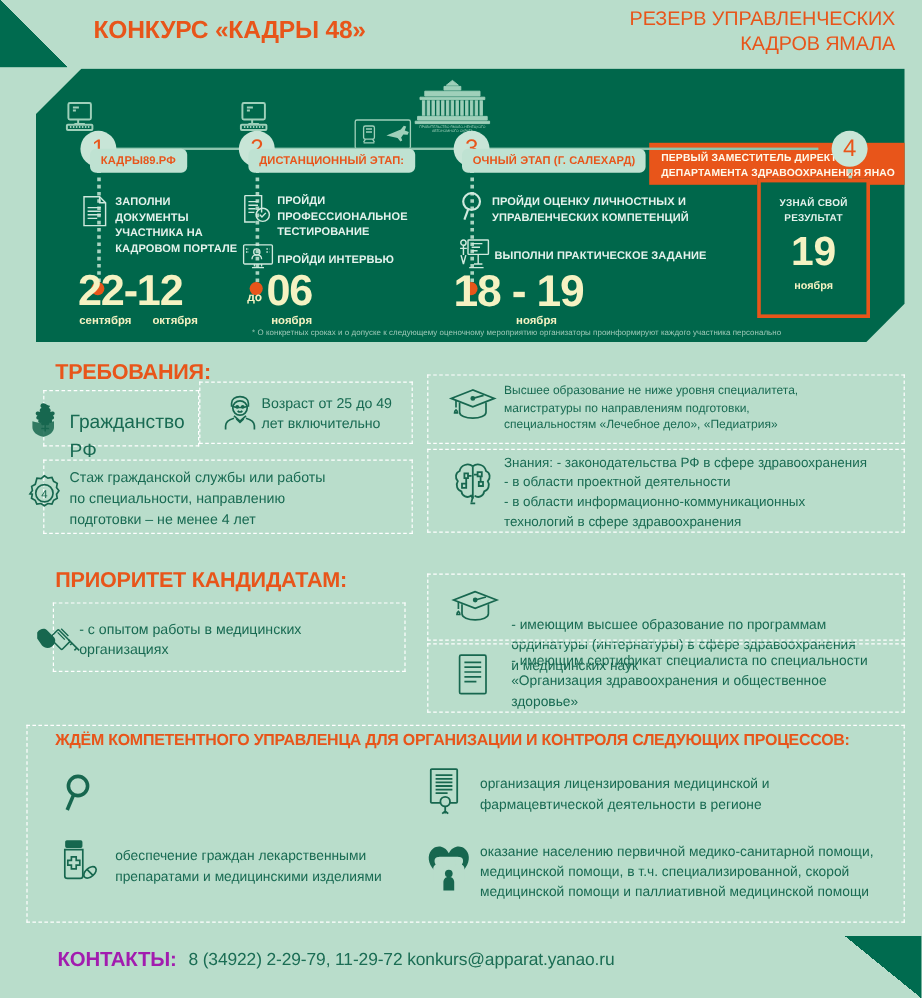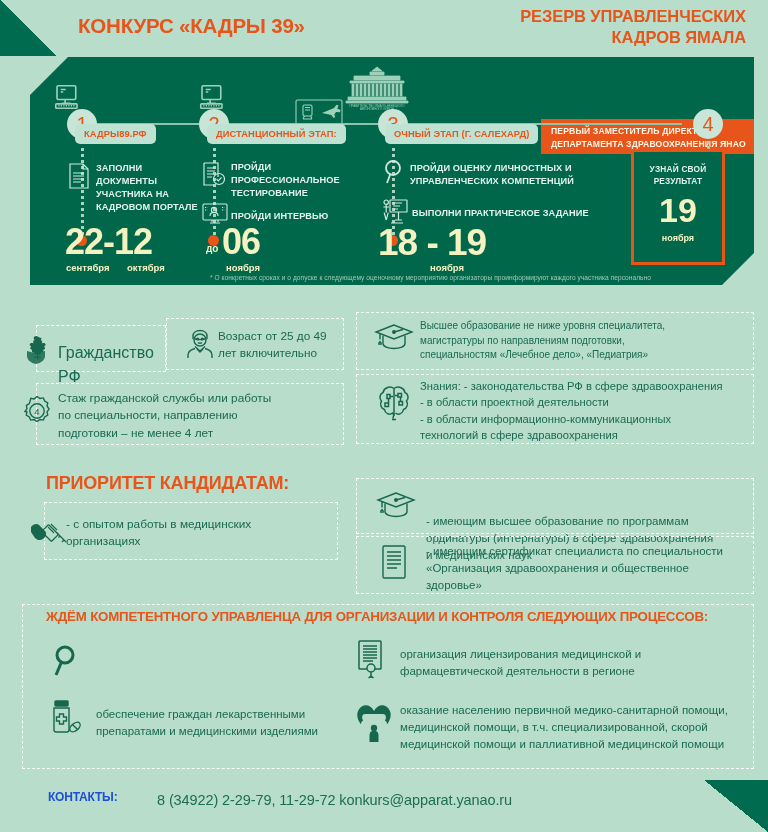--- a/index.html
+++ b/index.html
@@ -24,21 +24,21 @@
   
   .header { position: absolute; left: 0; top: 0; width: 768px; height: 56px; }
   .hdr-title {
     position: absolute; left: 78px; top: 14px;
     font-size: 20.5px; font-weight: bold; color: #e8551a;
     letter-spacing: -0.2px; white-space: nowrap;
   }
   .hdr-right {
     position: absolute; right: 22px; top: 6px;
     text-align: right; color: #e8551a;
-    font-size: 16.5px; font-weight: bold; line-height: 1.3;
+    font-size: 16.5px; font-weight: normal; line-height: 1.3;
     letter-spacing: -0.1px;
   }
 
   
   .timeline {
     position: absolute; left: 30px; top: 57px; width: 724px; height: 228px;
     background: #00674b;
     -webkit-clip-path: polygon(38px 0, 100% 0, 100% 196px, 692px 100%, 0 100%, 0 38px);
     clip-path: polygon(38px 0, 100% 0, 100% 196px, 692px 100%, 0 100%, 0 38px);
     color: #cfe9dd;
@@ -105,38 +105,38 @@
   .dbox {
     position: absolute; border: 1.6px dashed #ffffff;
   }
   .itxt {
     position: absolute; color: #186a52; line-height: 1.47;
   }
   .ico { position: absolute; color: #17674f; }
 
   .contacts-l {
     position: absolute; left: 48px; top: 790px;
-    color: #1d4ed8; font-size: 12px; font-weight: bold; letter-spacing: -0.2px;
+    color: #a21caf; font-size: 17px; font-weight: bold; letter-spacing: -0.2px;
   }
   .contacts-v {
     position: absolute; left: 157px; top: 792px;
     color: #1b6d54; font-size: 14.5px; letter-spacing: -0.1px;
   }
   svg { display: block; overflow: visible; }
 </style>
 </head>
 <body>
 
 <div class="page">
 
   <div class="corner-tl"></div>
   <div class="corner-br"></div>
 
   <div class="header">
-    <div class="hdr-title">КОНКУРС «КАДРЫ 39»</div>
+    <div class="hdr-title">КОНКУРС «КАДРЫ 48»</div>
     <div class="hdr-right">
       <div>РЕЗЕРВ УПРАВЛЕНЧЕСКИХ</div>
       <div>КАДРОВ ЯМАЛА</div>
     </div>
   </div>
 
   <div class="timeline">
 
     <div class="tl-icon" style="left:22px; top:25px;">
       <svg width="30" height="30" viewBox="0 0 24 24" fill="none" stroke="#9fd0ba" stroke-width="1.3">
@@ -286,20 +286,21 @@
 РЕЗУЛЬТАТ</div>
     <div class="rb-n">19</div>
     <div class="rb-s">ноября</div>
   </div>
 
   <div class="footnote">
     <span>*</span>
     <span>О конкретных сроках и о допуске к следующему оценочному мероприятию  организаторы проинформируют каждого участника персонально</span>
   </div>
 
+  <div class="sec-h" style="left:46px; top:300px; font-size:18px;">ТРЕБОВАНИЯ:</div>
 
   <div class="dbox" style="left:36px; top:325px; width:130px; height:47px;"></div>
   <div class="ico" style="left:20px; top:333px;">
     <svg width="32" height="32" viewBox="0 0 32 32" fill="#17674f">
       <path d="M16 3c-1.5 0-2.3 1.1-2.3 2.2 0 .9.5 1.5 1 1.8-.8.2-1.6.9-1.6 2 0 .6.2 1 .5 1.4-1.2-.5-2.3-.6-3-.2-1 .5-1 1.6-.6 2.3.3.5.8.8 1.3.9-.8.5-1.2 1.3-1 2.1.2.8 1 1.3 1.9 1.2-.5.7-.5 1.6 0 2.2.5.6 1.4.7 2.1.3-.2.9.1 1.7.8 2.1.6.3 1.4.2 1.9-.3v2.5h-2.3l-.6 1.3h2.9v1.8h1.3v-1.8h2.9l-.6-1.3h-2.3V21c.5.5 1.3.6 1.9.3.7-.4 1-1.2.8-2.1.7.4 1.6.3 2.1-.3.5-.6.5-1.5 0-2.2.9.1 1.7-.4 1.9-1.2.2-.8-.2-1.6-1-2.1.5-.1 1-.4 1.3-.9.4-.7.4-1.8-.6-2.3-.7-.4-1.8-.3-3 .2.3-.4.5-.8.5-1.4 0-1.1-.8-1.8-1.6-2 .5-.3 1-.9 1-1.8C18.3 4.1 17.5 3 16 3z"></path>
       <path d="M7 18v5c0 4 4 7 9 8 5-1 9-4 9-8v-5c-3 1-6 1.5-9 1.5S10 19 7 18z" opacity="0.85"></path>
     </svg>
   </div>
   <div class="itxt" style="left:58px; top:341px; font-size:16px; width:110px;">Гражданство РФ</div>
 

